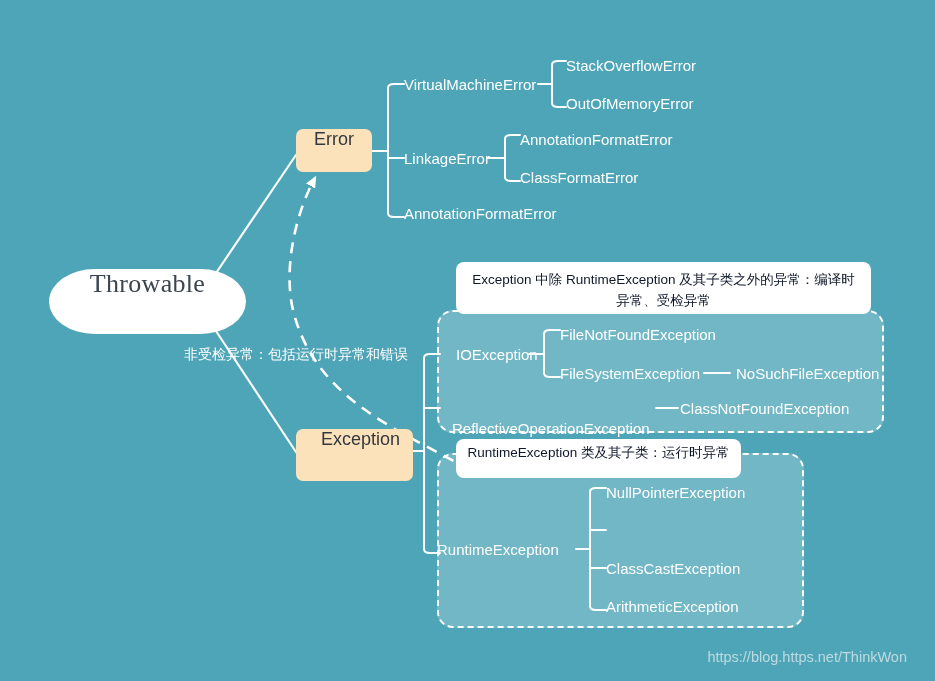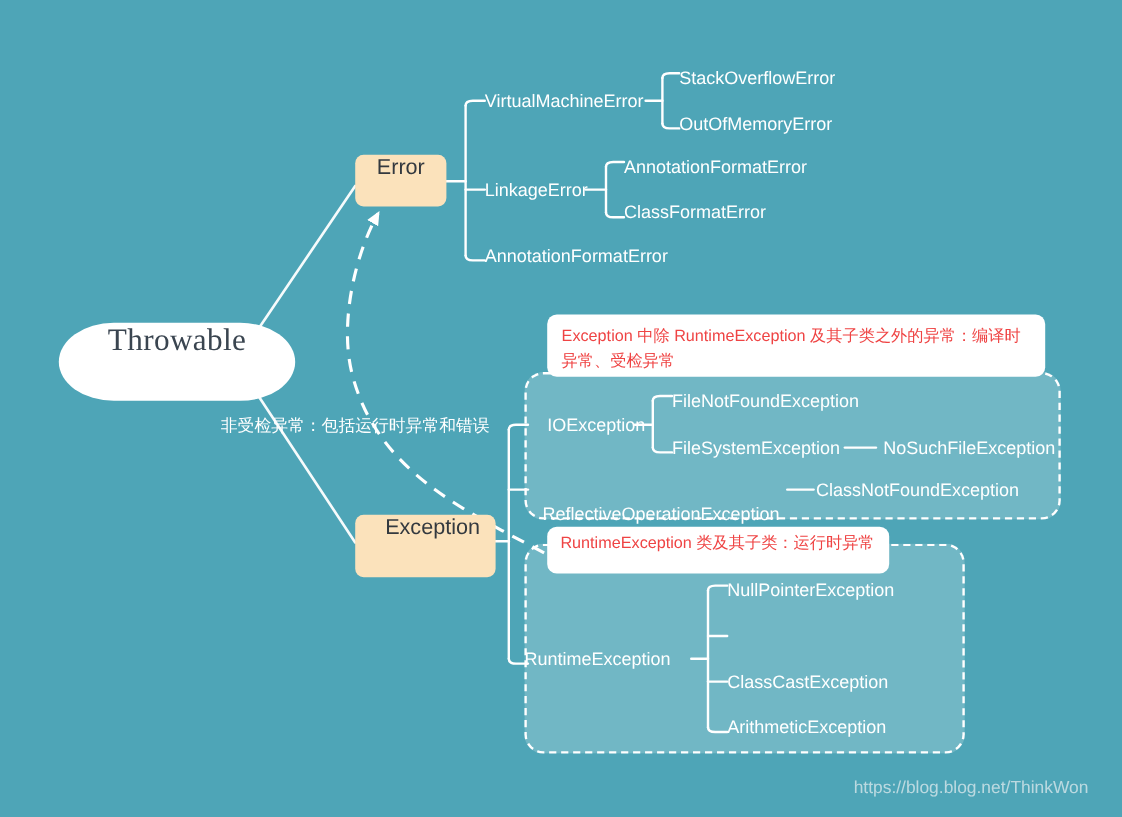--- a/index.html
+++ b/index.html
@@ -54,24 +54,25 @@
   }
   #panel-checked{left:437px;top:310px;width:447px;height:123px;}
   #panel-runtime{left:437px;top:453px;width:367px;height:175px;}
 
   
   .callout{
     position:absolute;
     box-sizing:border-box;
     background:#ffffff;
     border-radius:8px;
-    color:#ef4444;
+    color:#0f172a;
     font-size:13.5px;
     line-height:1.55;
     padding:8px 12px;
+    text-align:center;
   }
   #callout-checked{left:456px;top:262px;width:415px;height:52px;}
   #callout-runtime{left:456px;top:439px;width:285px;height:39px;padding:4px 11px;line-height:1.45;}
 
   
   #annotation{
     position:absolute;left:184px;top:347px;
     color:#ffffff;font-size:14px;white-space:nowrap;line-height:1;
   }
 
@@ -177,15 +178,15 @@
   <div class="callout" id="callout-runtime">RuntimeException 类及其子类：运行时异常</div>
 
   <div class="leaf" style="left:437px;top:542px;">RuntimeException</div>
 
   <div class="leaf" style="left:606px;top:485px;">NullPointerException</div>
   <div class="leaf" style="left:606px;top:561px;">ClassCastException</div>
   <div class="leaf" style="left:606px;top:599px;">ArithmeticException</div>
 
   <div id="annotation">非受检异常：包括运行时异常和错误</div>
 
-  <div id="watermark">https://blog.blog.net/ThinkWon</div>
+  <div id="watermark">https://blog.https.net/ThinkWon</div>
 
 </div>
 
 </body></html>

